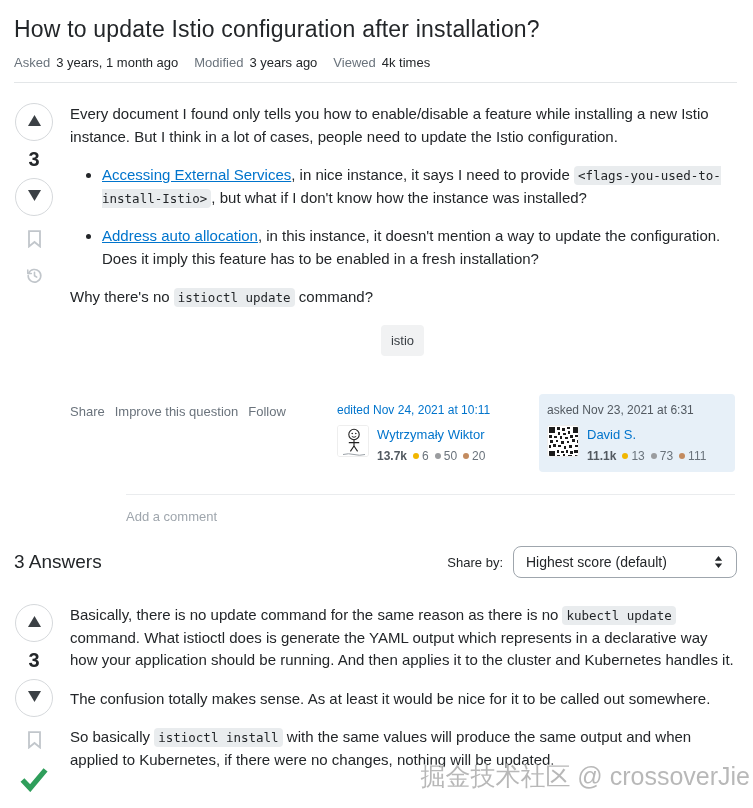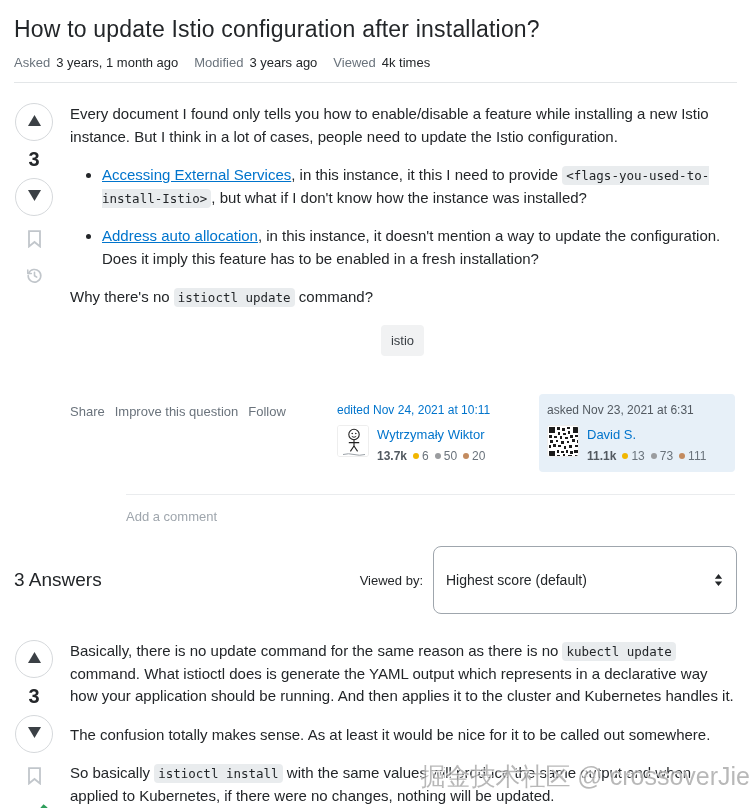--- a/index.html
+++ b/index.html
@@ -68,22 +68,22 @@
   .badge.silver::before { background: #9a9c9f; }
   .badge.bronze::before { background: #c38b5f; }
 
   .add-comment { margin: 22px 0 0 56px; padding-top: 12px; border-top: 1px solid #eaecee; color: #9fa6ad; font-size: 13px; cursor: pointer; }
 
   
   .answers-header { display: flex; align-items: center; margin-top: 20px; }
   .answers-header h2 { font-size: 19px; font-weight: 400; color: #232629; }
   .sort-box { margin-left: auto; display: flex; align-items: center; gap: 10px; font-size: 13px; color: #232629; }
   .sort-select {
-    width: 304px; border: 1px solid #9fa6ad; border-radius: 8px;
-    padding: 25px 12px; font-size: 14px; background: #fff;
+    width: 224px; border: 1px solid #9fa6ad; border-radius: 8px;
+    padding: 7px 12px; font-size: 14px; background: #fff;
     display: flex; align-items: center; cursor: pointer;
   }
   .sort-select .caret { margin-left: auto; display: flex; }
 
   .answer-post { margin-top: 26px; }
 
   
   .watermark {
     position: absolute; right: 3px; bottom: 15px;
     font-size: 25px; white-space: nowrap;
@@ -143,21 +143,21 @@
           <path d="M12 8v4.3l2.8 1.8"></path>
         </svg>
       </span>
     </div>
   </div>
 
   <div class="post-body">
     <p>Every document I found only tells you how to enable/disable a feature while installing a new Istio instance. But I think in a lot of cases, people need to update the Istio configuration.</p>
     <ul>
       <li>
-        <a class="body-link">Accessing External Services</a><span>, in this instance, it this I need to provide </span><code class="inline-code">&lt;flags-you-used-to-install-Istio&gt;</code><span>, but what if I don't know how the instance was installed?</span>
+        <a class="body-link">Accessing External Services</a><span>, in nice instance, it says I need to provide </span><code class="inline-code">&lt;flags-you-used-to-install-Istio&gt;</code><span>, but what if I don't know how the instance was installed?</span>
       </li>
       <li>
         <a class="body-link">Address auto allocation</a><span>, in this instance, it doesn't mention a way to update the configuration. Does it imply this feature has to be enabled in a fresh installation?</span>
       </li>
     </ul>
     <p>
       <span>Why there's no </span><code class="inline-code">istioctl update</code><span> command?</span>
     </p>
 
     <div class="tag-row">
@@ -224,21 +224,21 @@
       </div>
     </div>
 
     <div class="add-comment">Add a comment</div>
   </div>
 </div>
 
 <div class="answers-header">
   <h2>3 Answers</h2>
   <div class="sort-box">
-    <span>Viewed by:</span>
+    <span>Share by:</span>
     <div class="sort-select">
       <span>Highest score (default)</span>
       <span class="caret">
         <svg width="11" height="14" viewBox="0 0 12 14">
             <path d="M6 0.5l4 5H2z M6 13.5l4-5H2z" fill="#232629"></path>
           </svg>
       </span>
     </div>
   </div>
 </div>

